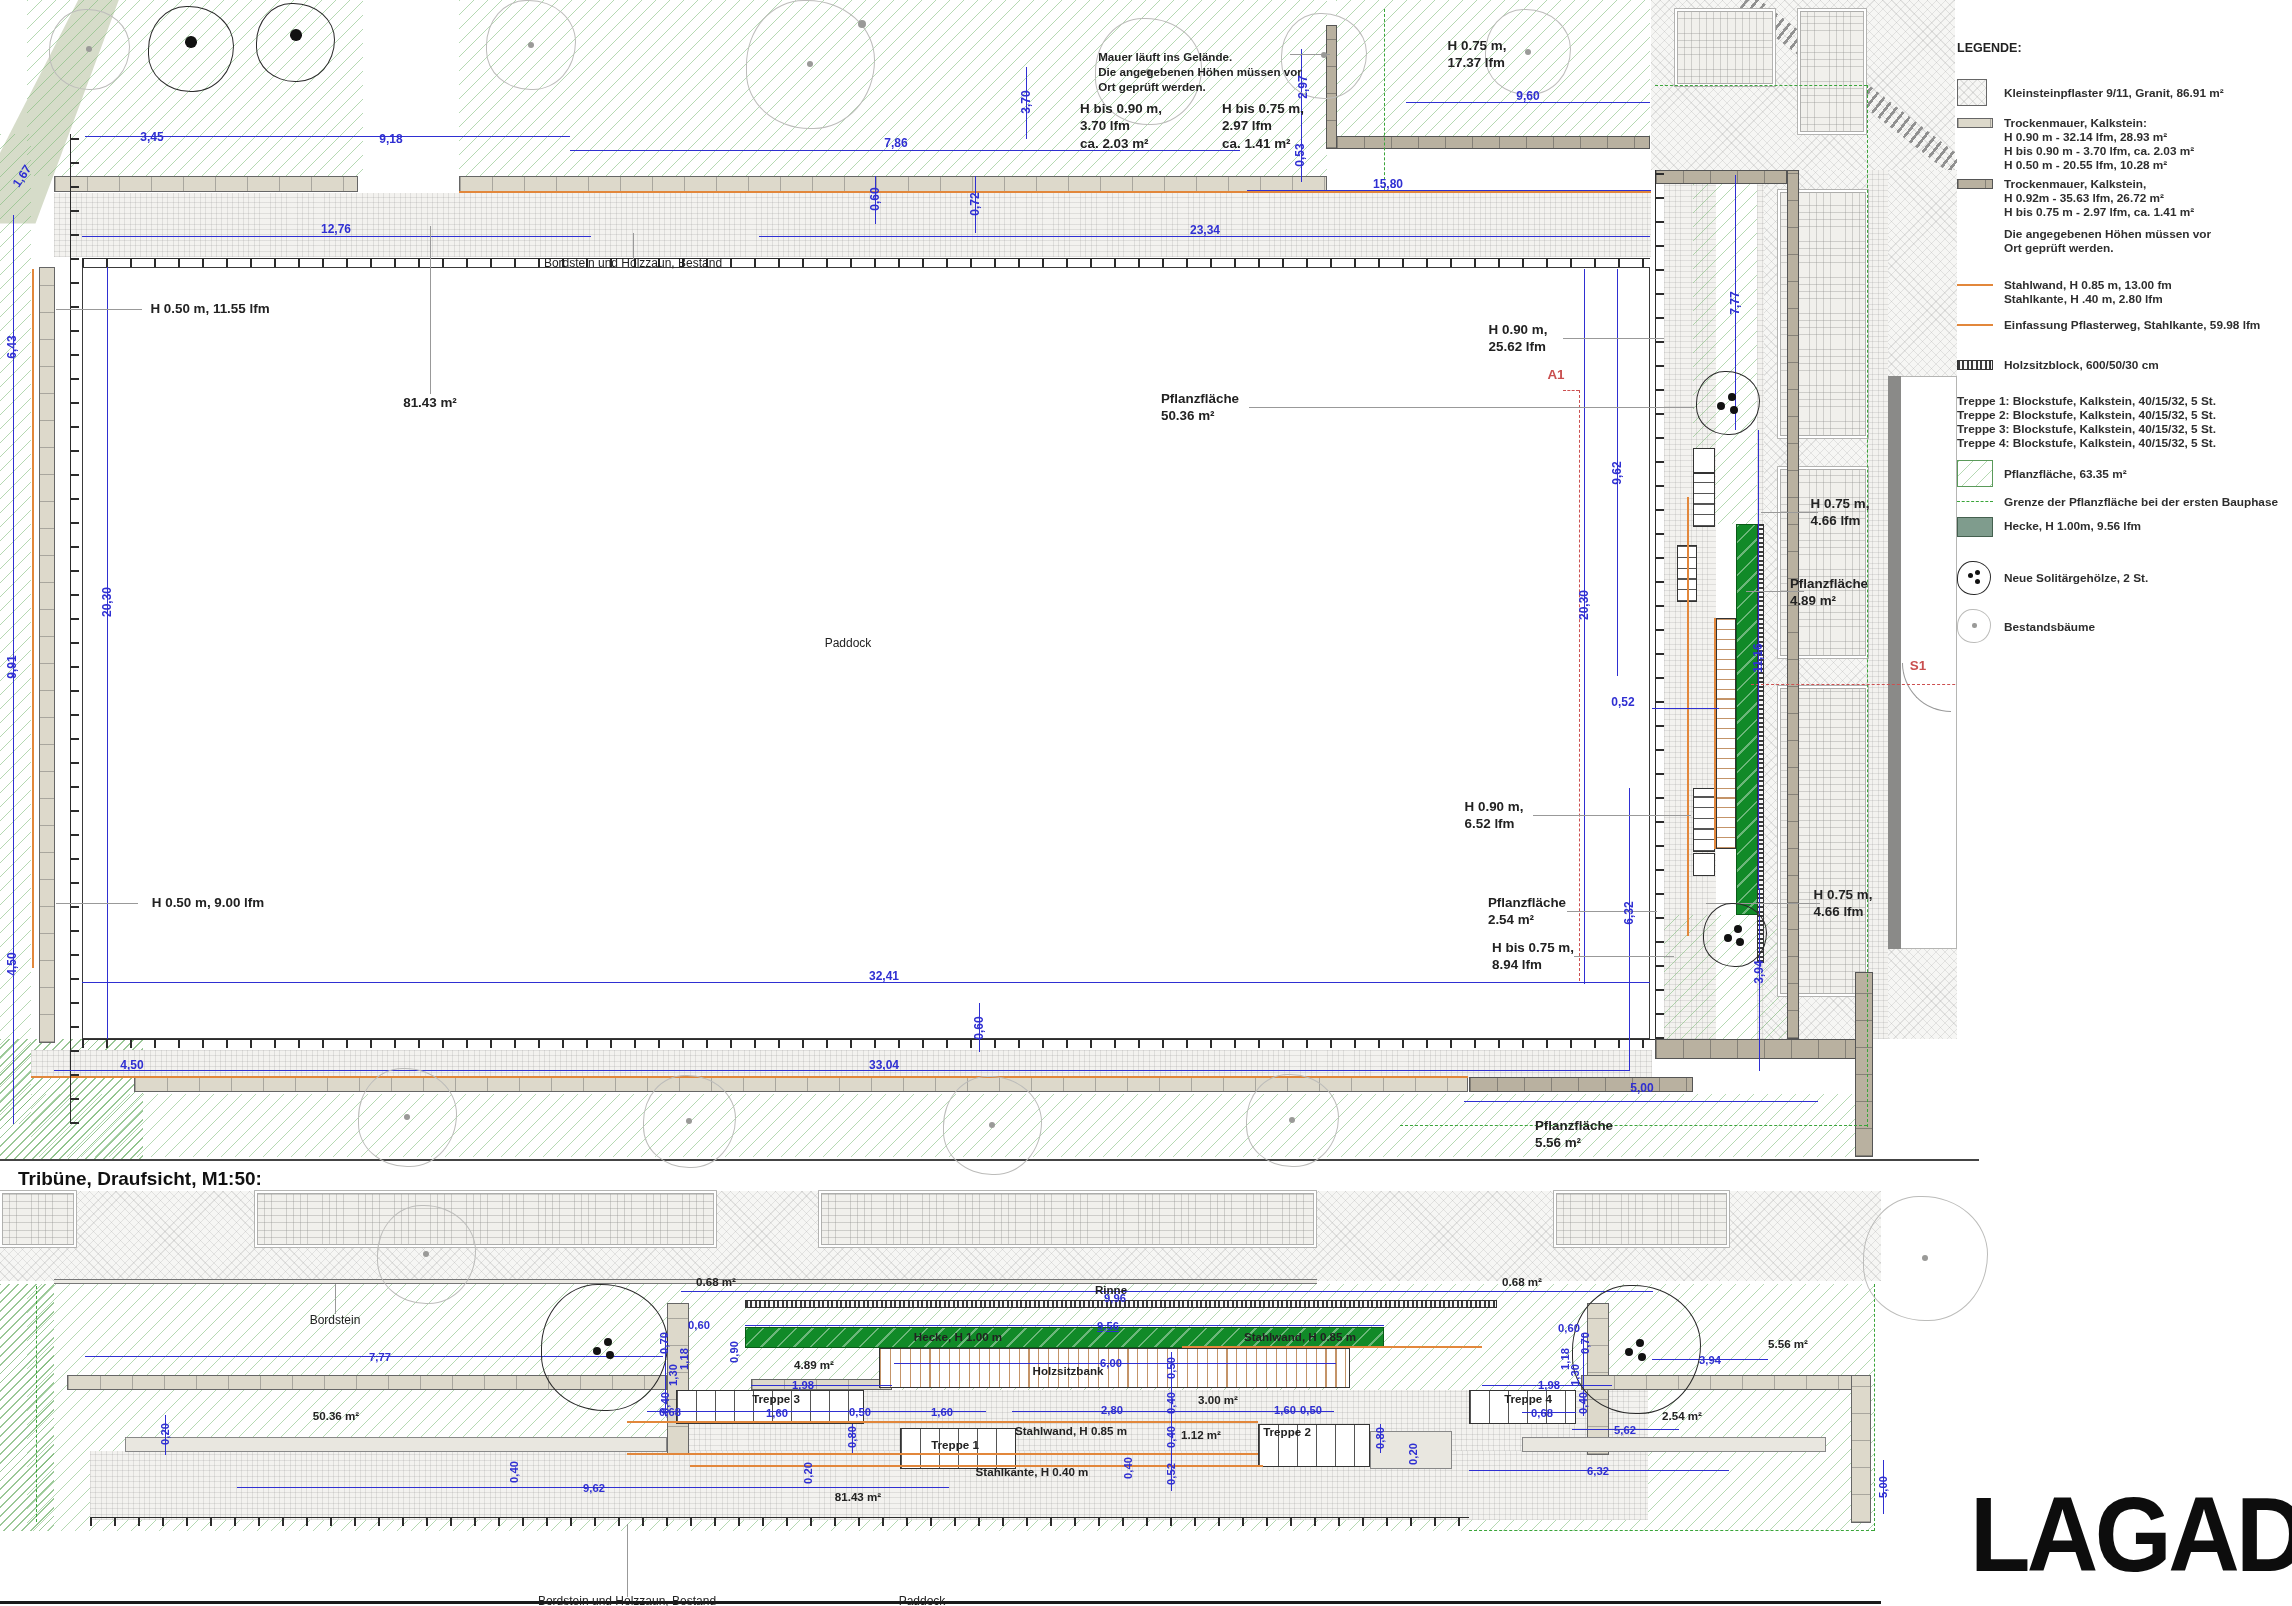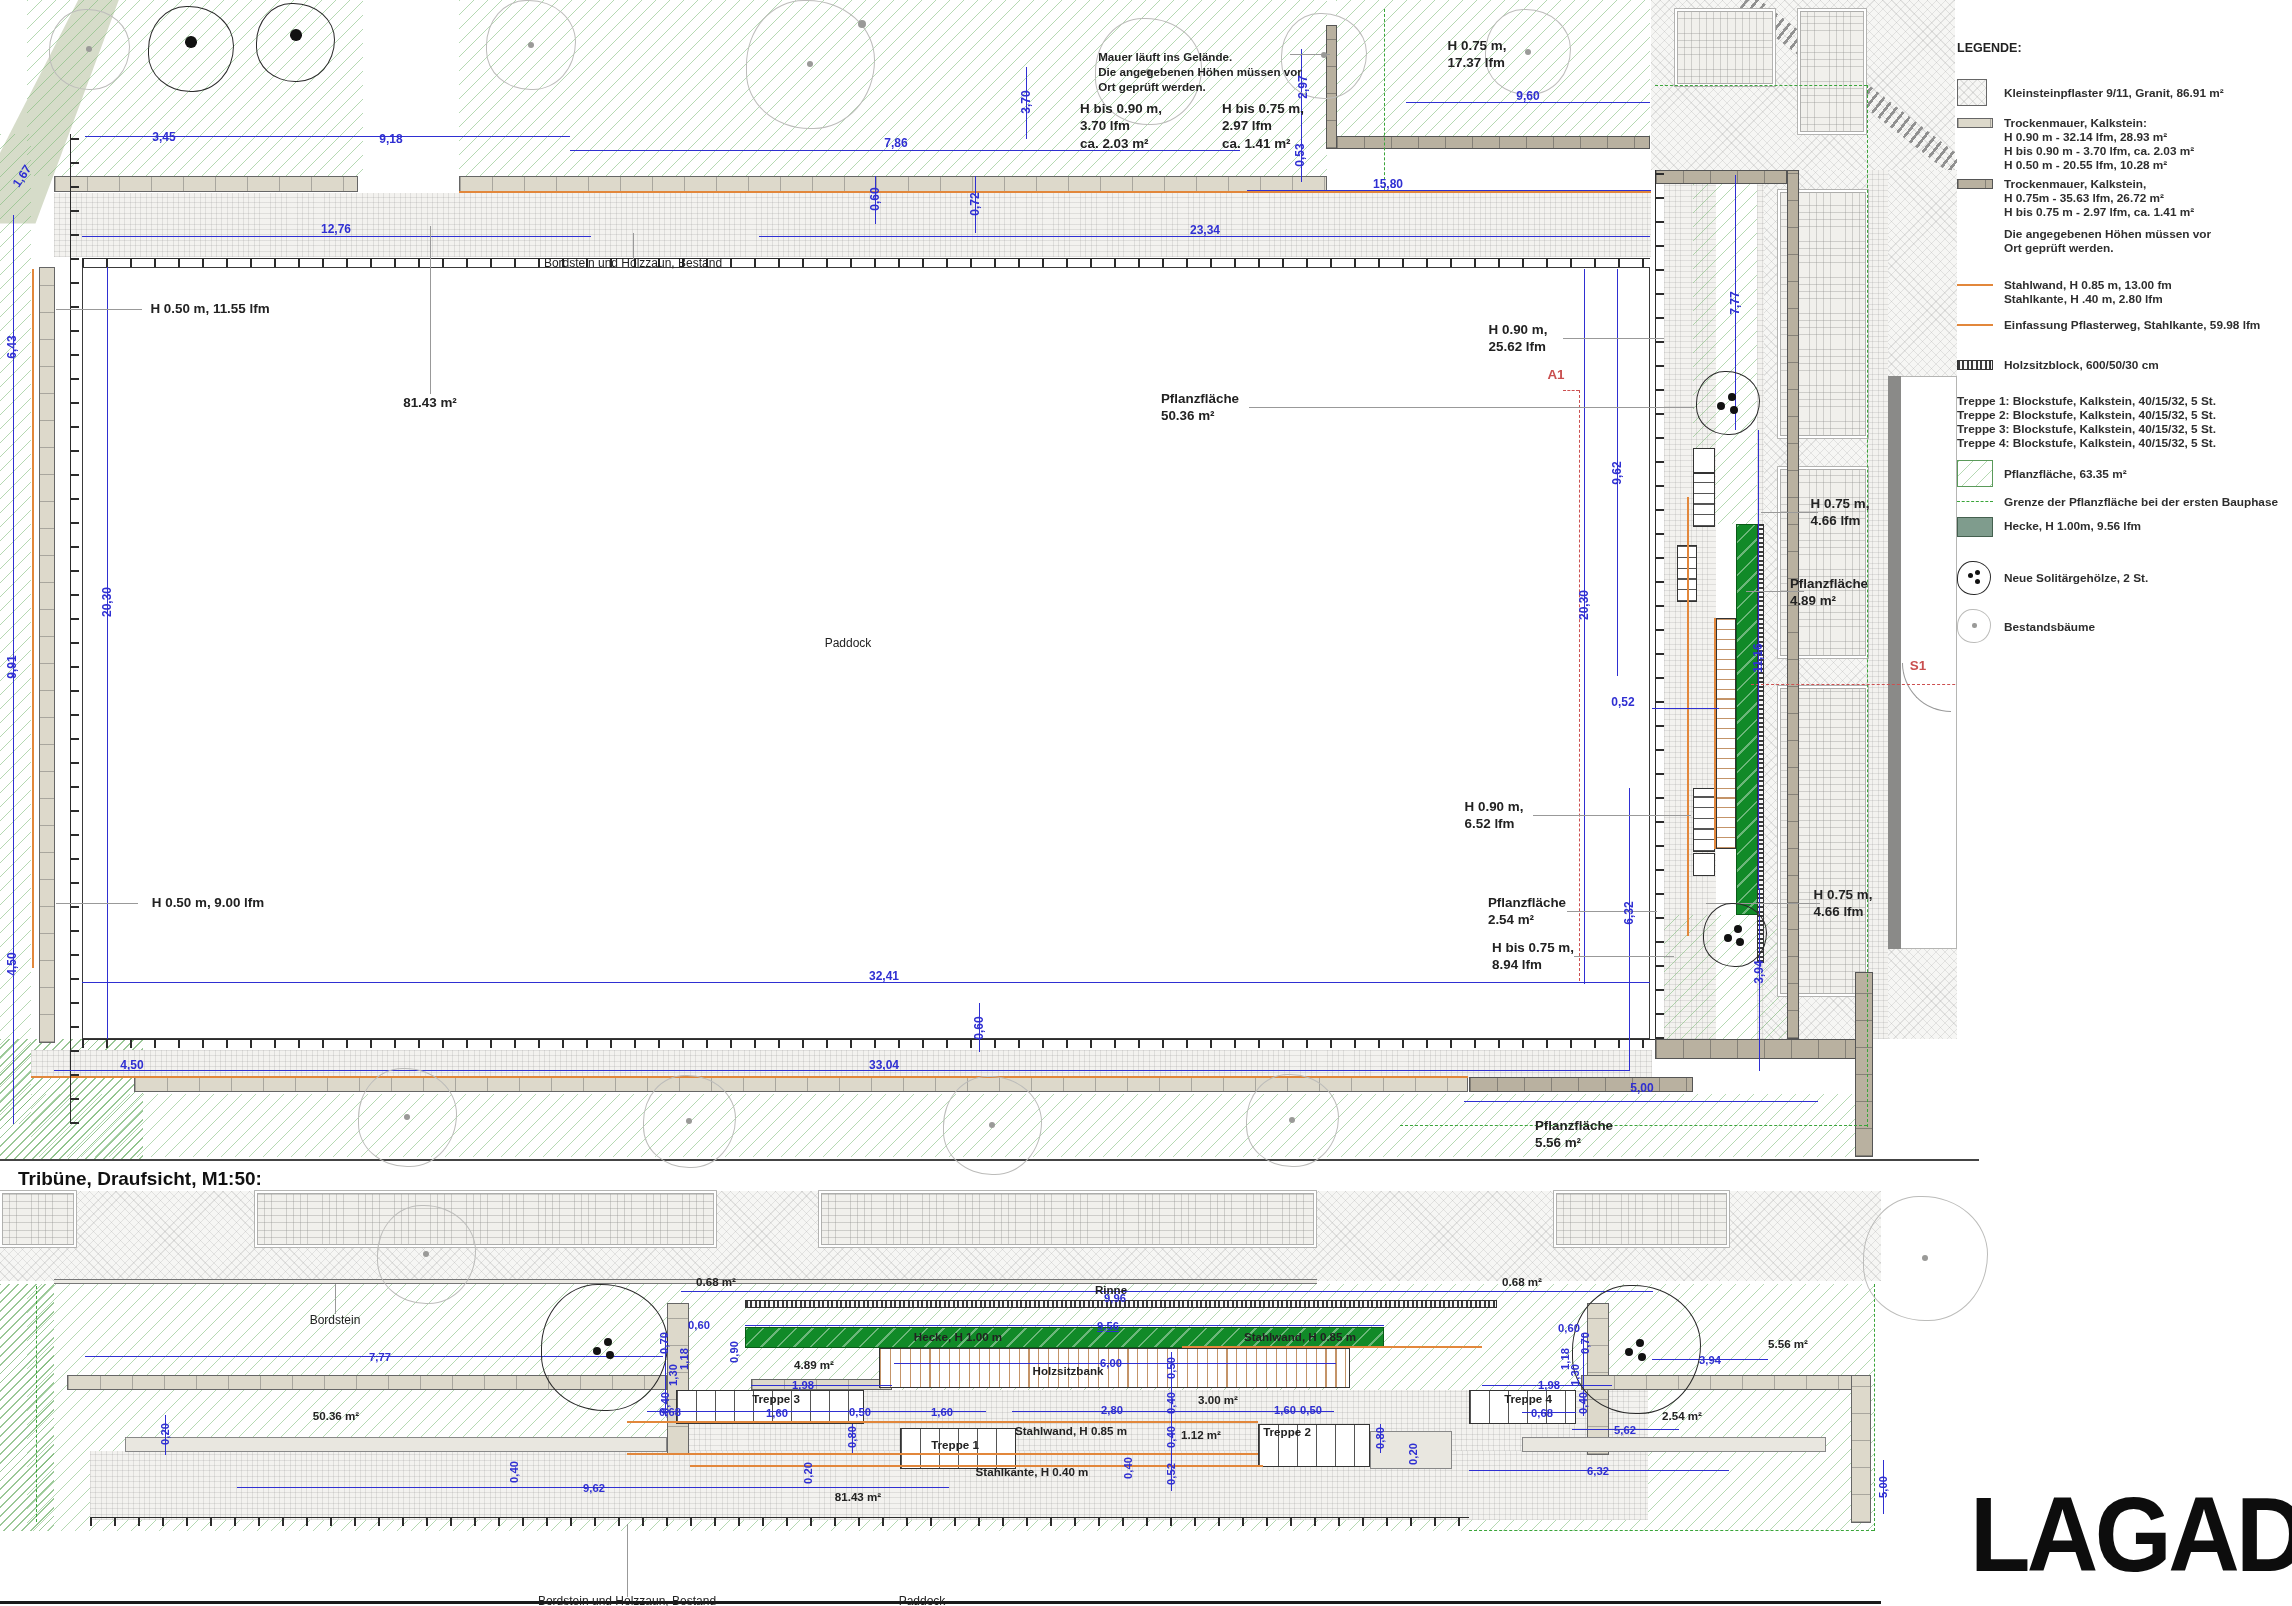--- a/index.html
+++ b/index.html
@@ -208,21 +208,21 @@
     <div class="lg-title">LEGENDE:</div>
     <div id="legend-items" style="left:0;top:0;width:336px;height:690px;">
         <div class="lg-text" style="top: 86px;">Kleinsteinpflaster 9/11, Granit, 86.91 m²</div>
         <div class="xh" style="left: 0px; top: 79px; width: 30px; height: 27px; border: 0.9px solid rgb(102, 102, 102);"></div>
         <div class="lg-text" style="top: 116px;">Trockenmauer, Kalkstein:
 H 0.90 m - 32.14 lfm, 28.93 m²
 H bis 0.90 m - 3.70 lfm, ca. 2.03 m²
 H 0.50 m - 20.55 lfm, 10.28 m²</div>
         <div class="wl" style="left: 0px; top: 118px; width: 36px; height: 9.9px;"></div>
         <div class="lg-text" style="top: 177px;">Trockenmauer, Kalkstein,
-H 0.75m - 35.63 lfm, 26.72 m²
+H 0.92m - 35.63 lfm, 26.72 m²
 H bis 0.75 m - 2.97 lfm, ca. 1.41 m²</div>
         <div class="wd" style="left: 0px; top: 179px; width: 36px; height: 9.9px;"></div>
         <div class="lg-text" style="top: 227px;">Die angegebenen Höhen müssen vor
 Ort geprüft werden.</div>
         <div class="lg-text" style="top: 278px;">Stahlwand, H 0.85 m, 13.00 fm
 Stahlkante, H .40 m, 2.80 lfm</div>
         <div class="ol" style="left: 0px; top: 284px; width: 36px; height: 1.8px;"></div>
         <div class="lg-text" style="top: 318px;">Einfassung Pflasterweg, Stahlkante, 59.98 lfm</div>
         <div class="ol" style="left: 0px; top: 324px; width: 36px; height: 1.8px;"></div>
         <div class="lg-text" style="top: 358px;">Holzsitzblock, 600/50/30 cm</div>
@@ -384,21 +384,21 @@
 2.54 m²</div>
       <div class="lb" style="left: 1533px; top: 956px;">H bis 0.75 m,
 8.94 lfm</div>
       <div class="lb" style="left: 1843px; top: 903px;">H 0.75 m,
 4.66 lfm</div>
       <div class="lb" style="left: 208px; top: 903px;">H 0.50 m, 9.00 lfm</div>
       <div class="lb" style="left: 1574px; top: 1134px;">Pflanzfläche
 5.56 m²</div>
       <div class="lb red" style="left: 1556px; top: 375px;">A1</div>
       <div class="lb red" style="left: 1918px; top: 666px;">S1</div>
-      <div class="dm" style="left: 164px; top: 137px;">3,45</div>
+      <div class="dm" style="left: 152px; top: 137px;">3,45</div>
       <div class="dm" style="left: 391px; top: 139px;">9,18</div>
       <div class="dm" style="left: 896px; top: 143px;">7,86</div>
       <div class="dm" style="left: 1528px; top: 96px;">9,60</div>
       <div class="dm" style="left: 1388px; top: 184px;">15,80</div>
       <div class="dm" style="left: 336px; top: 229px;">12,76</div>
       <div class="dm" style="left: 1205px; top: 230px;">23,34</div>
       <div class="dm" style="left: 1623px; top: 702px;">0,52</div>
       <div class="dm" style="left: 884px; top: 976px;">32,41</div>
       <div class="dm" style="left: 132px; top: 1065px;">4,50</div>
       <div class="dm" style="left: 884px; top: 1065px;">33,04</div>

